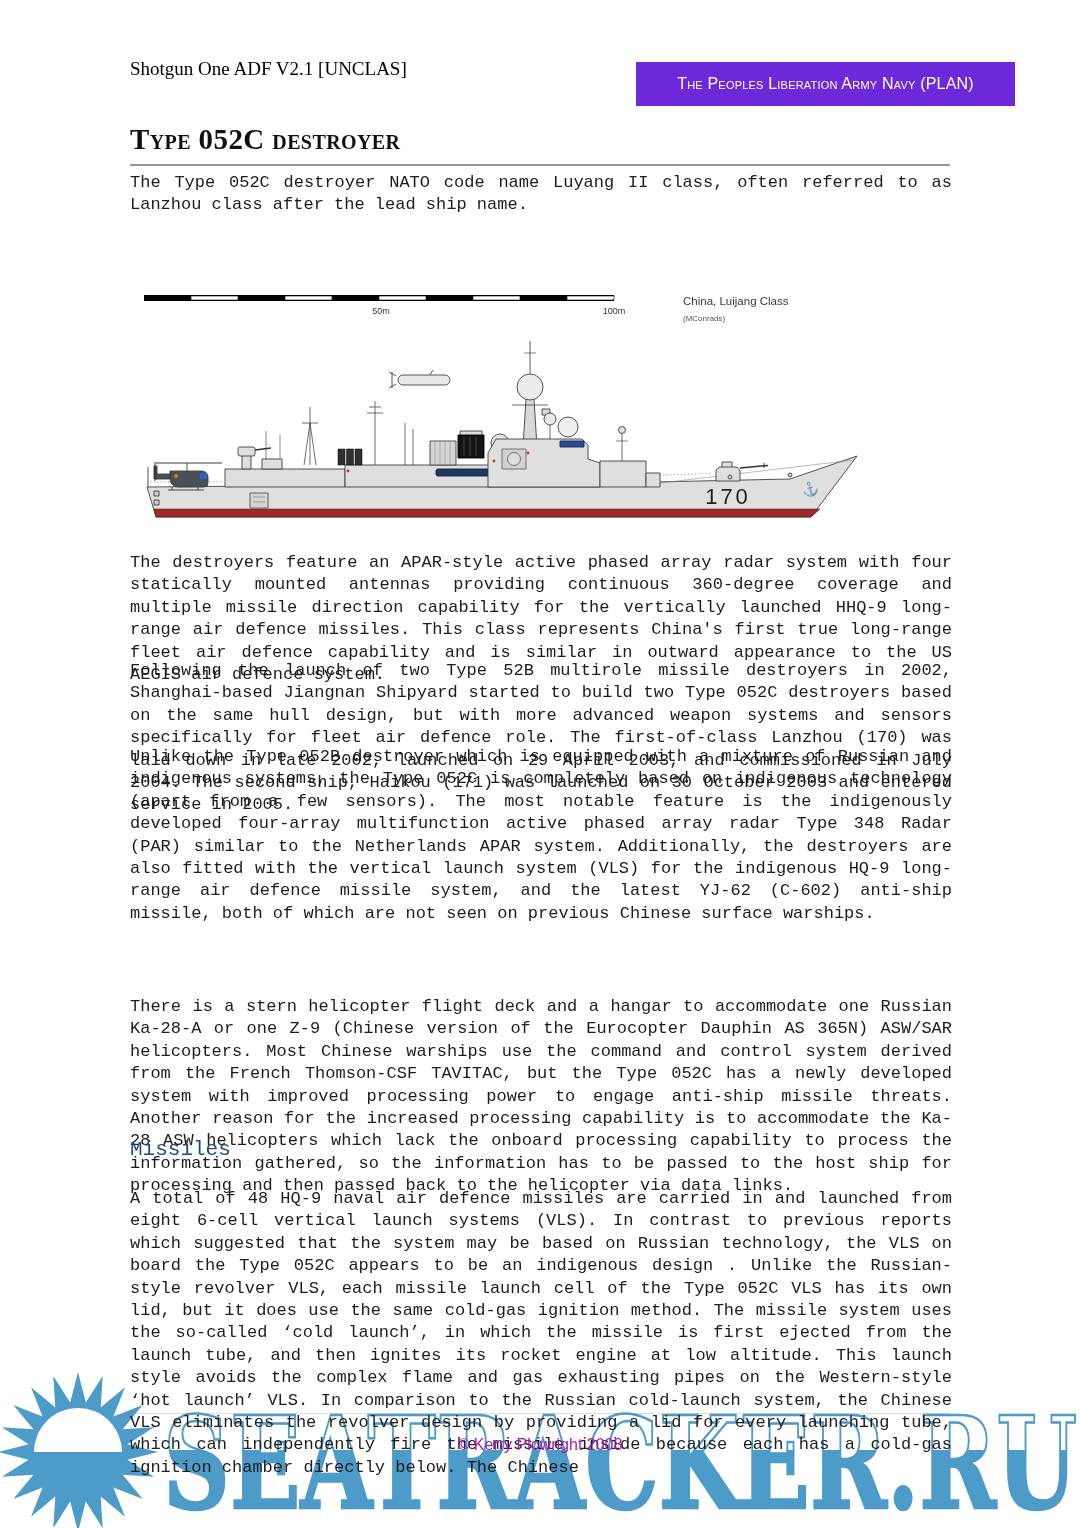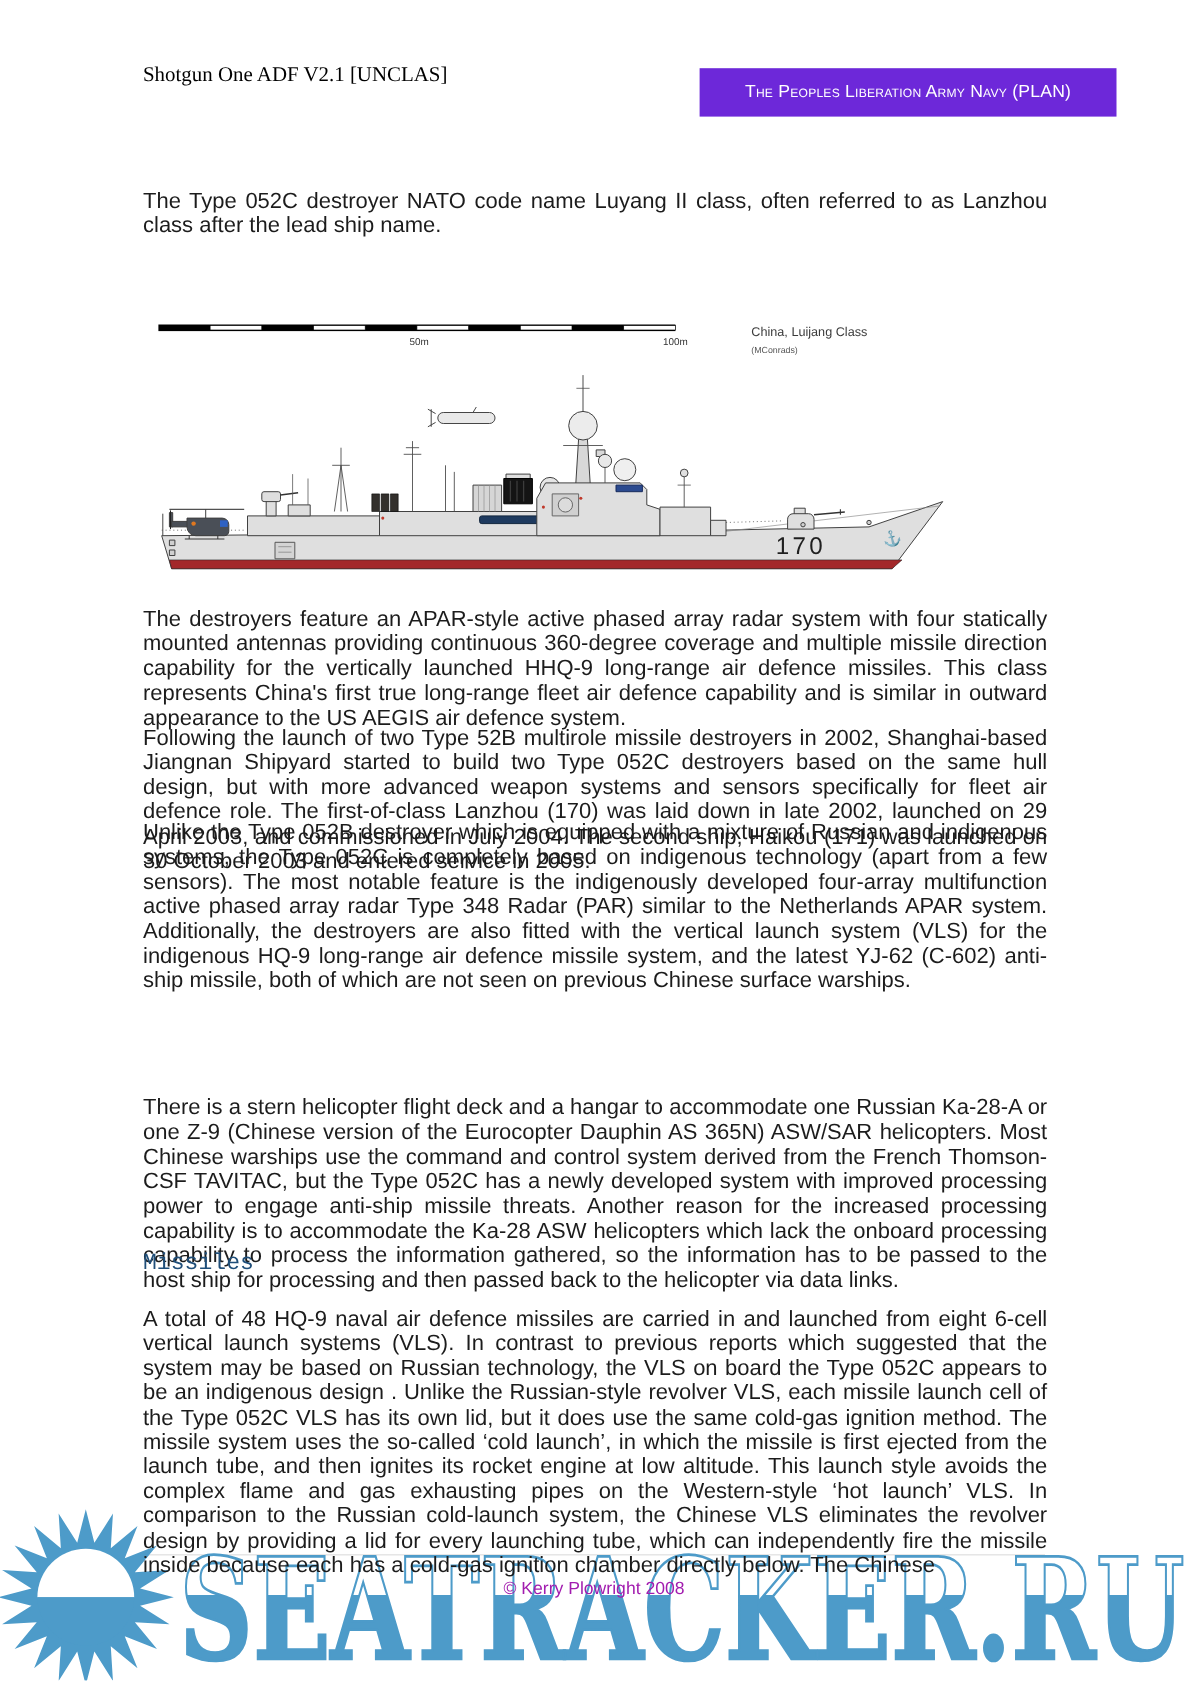--- a/index.html
+++ b/index.html
@@ -7,22 +7,22 @@
         font-family:"Liberation Sans",sans-serif;color:#1c1c1c;}
   .doc-ref{position:absolute;left:130px;top:58px;font-family:"Liberation Serif",serif;
         font-size:19px;color:#000000;}
   .banner{position:absolute;left:636px;top:50px;width:379px;height:44px;background:#6d28d9;
         color:#ffffff;display:flex;align-items:center;justify-content:center;
         font-variant:small-caps;font-size:16px;letter-spacing:.2px;margin-top:12px;}
   .title-block{position:absolute;left:130px;top:123px;width:820px;
         border-bottom:2px solid #969696;padding-bottom:8px;z-index:2;}
   .title-block h1{margin:0;font-family:"Liberation Serif",serif;font-variant:small-caps;
         font-weight:700;font-size:29px;letter-spacing:.4px;color:#101010;}
-  .body-text{position:absolute;left:130px;width:822px;font-size:20px;line-height:22.4px;
-        text-align:justify;z-index:2;margin:0;}
+  .body-text{position:absolute;left:130px;width:822px;font-size:17px;line-height:22.4px;
+        text-align:justify;z-index:2;margin:0;font-family:Liberation Mono, monospace;}
   #intro{top:172px;}
   #p1{top:552px;} #p2{top:660px;} #p3{top:746px;} #p4{top:996px;} #p5{top:1188px;}
   .section-heading{position:absolute;left:130px;top:1138px;font-family:Liberation Mono, monospace;
         font-size:21px;color:#1F4E79;z-index:2;}
   .fig{position:absolute;left:130px;top:283px;z-index:2;}
   .footer-rule{position:absolute;left:130px;top:1413px;width:820px;height:1px;background:#dcdcdc;z-index:0;}
   .watermark{position:absolute;left:0;top:1358px;z-index:1;}
   .copyright{position:absolute;left:130px;top:1436px;width:820px;text-align:center;
         font-size:16px;color:#a21caf;z-index:3;}
   .pagenum{position:absolute;left:130px;top:1416px;width:820px;text-align:right;
@@ -33,20 +33,23 @@
 </head>
 <body>
 
 <div class="page">
 
   <div class="doc-ref">Shotgun One ADF V2.1 [UNCLAS]</div>
   <div class="banner">
     <span>The Peoples Liberation Army Navy (PLAN)</span>
   </div>
 
+  <div class="title-block">
+    <h1>Type 052C destroyer</h1>
+  </div>
 
   <p class="body-text" id="intro">The Type 052C destroyer NATO code name Luyang II class, often referred to as Lanzhou class after the lead ship name.</p>
 
   <svg class="fig" width="740" height="250" viewBox="0 0 740 250">
 
     <g>
       <rect x="14" y="12" width="470" height="6" fill="#000"></rect>
       <rect x="61" y="13" width="47" height="4" fill="#fff" stroke="#000" stroke-width="0.6"></rect>
       <rect x="155" y="13" width="47" height="4" fill="#fff" stroke="#000" stroke-width="0.6"></rect>
       <rect x="249" y="13" width="47" height="4" fill="#fff" stroke="#000" stroke-width="0.6"></rect>

